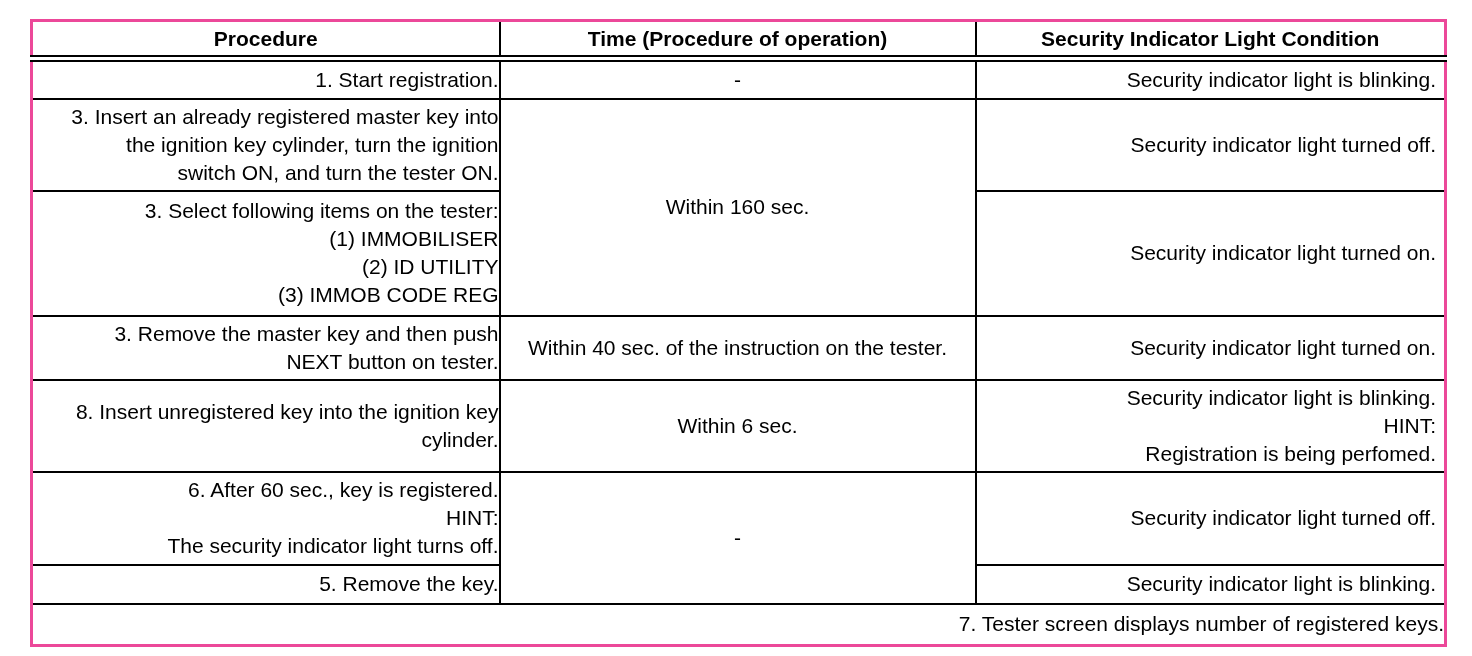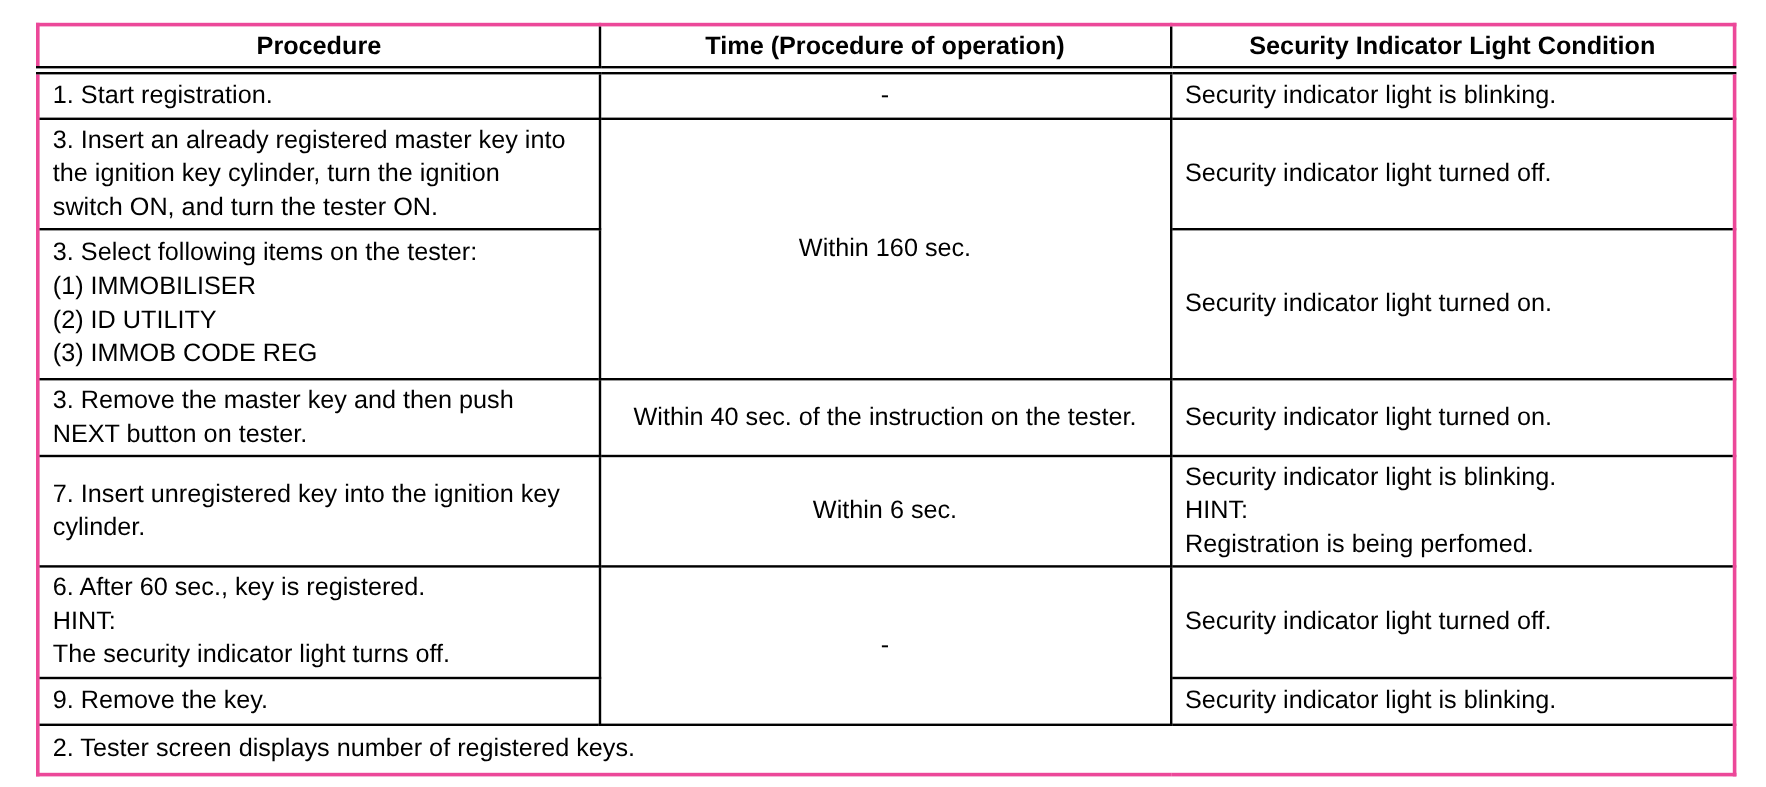--- a/index.html
+++ b/index.html
@@ -26,23 +26,23 @@
     line-height: 28px;
     overflow: hidden;
   }
   th {
     font-weight: bold;
     text-align: center;
     border-bottom: 7px double #000000;
     padding: 2px 6px;
   }
   td { white-space: pre-line; }
-  td.proc { text-align: left;   padding: 3px 10px 3px 11px; }
+  td.proc { text-align: right;   padding: 3px 0 3px 11px; }
   td.time { text-align: center; padding: 3px 8px; }
-  td.cond { text-align: left;   padding: 3px 8px 3px 11px; }
+  td.cond { text-align: right;   padding: 3px 8px 3px 11px; }
 </style>
 </head>
 <body>
 
 <table class="proc-table">
   <colgroup>
     <col style="width:468px">
     <col style="width:476px">
     <col style="width:470px">
   </colgroup>
@@ -76,38 +76,38 @@
     </tr>
 
     <tr style="height:62px">
       <td class="proc">3. Remove the master key and then push
 NEXT button on tester.</td>
       <td class="time">Within 40 sec. of the instruction on the tester.</td>
       <td class="cond">Security indicator light turned on.</td>
     </tr>
 
     <tr style="height:90px">
-      <td class="proc">7. Insert unregistered key into the ignition key
+      <td class="proc">8. Insert unregistered key into the ignition key
 cylinder.</td>
       <td class="time">Within 6 sec.</td>
       <td class="cond">Security indicator light is blinking.
 HINT:
 Registration is being perfomed.</td>
     </tr>
 
     <tr style="height:93px">
       <td class="proc">6. After 60 sec., key is registered.
 HINT:
 The security indicator light turns off.</td>
       <td class="time" rowspan="2">-</td>
       <td class="cond">Security indicator light turned off.</td>
     </tr>
 
     <tr style="height:39px">
-      <td class="proc">9. Remove the key.</td>
+      <td class="proc">5. Remove the key.</td>
       <td class="cond">Security indicator light is blinking.</td>
     </tr>
 
     <tr style="height:42px">
-      <td class="proc" colspan="3">2. Tester screen displays number of registered keys.</td>
+      <td class="proc" colspan="3">7. Tester screen displays number of registered keys.</td>
     </tr>
   </tbody>
 </table>
 
 </body></html>

